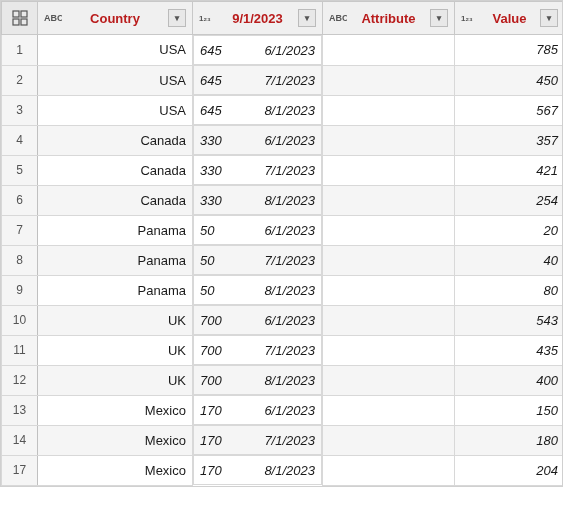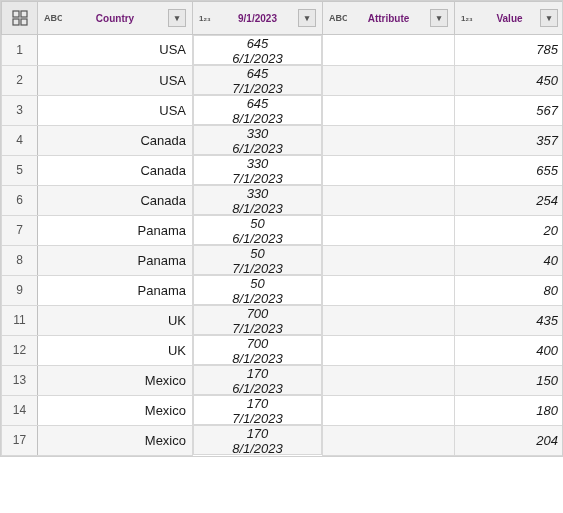--- a/index.html
+++ b/index.html
@@ -57,22 +57,22 @@
     .type-icon {
       color: #555;
       font-size: 11px;
       flex-shrink: 0;
     }
     .col-label {
       flex: 1;
       white-space: nowrap;
       overflow: hidden;
       text-overflow: ellipsis;
-      color: #701a75;
-      font-size: 10px;
+      color: #b91c1c;
+      font-size: 13px;
     }
     .col-label.right {
       text-align: center;
     }
     .dropdown-btn {
       width: 18px;
       height: 18px;
       display: flex;
       align-items: center;
       justify-content: center;
@@ -117,21 +117,20 @@
       border-right: 1px solid #c0c0c0;
     }
     td.text-cell {
       color: #1a1a1a;
       text-align: right;
     }
     td.number-cell {
       text-align: right;
       color: #1a1a1a;
       font-style: italic;
-      flex-direction: column;
     }
   </style>
 </head>
 <body>
 
 <div class="table-container">
   <table>
     <colgroup>
       <col class="col-index">
       <col class="col-country">
@@ -246,21 +245,21 @@
           <td class="number-cell">357</td>
         </tr>
         <tr>
           <td class="index-cell">5</td>
           <td class="text-cell">Canada</td>
           <td class="number-cell" style="display: flex; align-items: center; justify-content: space-between; padding: 0px 6px;">
             <span>330</span>
             <span>7/1/2023</span>
           </td>
           <td class="text-cell"></td>
-          <td class="number-cell">655</td>
+          <td class="number-cell">421</td>
         </tr>
         <tr>
           <td class="index-cell">6</td>
           <td class="text-cell">Canada</td>
           <td class="number-cell" style="display: flex; align-items: center; justify-content: space-between; padding: 0px 6px;">
             <span>330</span>
             <span>8/1/2023</span>
           </td>
           <td class="text-cell"></td>
           <td class="number-cell">254</td>
@@ -287,20 +286,30 @@
         </tr>
         <tr>
           <td class="index-cell">9</td>
           <td class="text-cell">Panama</td>
           <td class="number-cell" style="display: flex; align-items: center; justify-content: space-between; padding: 0px 6px;">
             <span>50</span>
             <span>8/1/2023</span>
           </td>
           <td class="text-cell"></td>
           <td class="number-cell">80</td>
+        </tr>
+        <tr>
+          <td class="index-cell">10</td>
+          <td class="text-cell">UK</td>
+          <td class="number-cell" style="display: flex; align-items: center; justify-content: space-between; padding: 0px 6px;">
+            <span>700</span>
+            <span>6/1/2023</span>
+          </td>
+          <td class="text-cell"></td>
+          <td class="number-cell">543</td>
         </tr>
         <tr>
           <td class="index-cell">11</td>
           <td class="text-cell">UK</td>
           <td class="number-cell" style="display: flex; align-items: center; justify-content: space-between; padding: 0px 6px;">
             <span>700</span>
             <span>7/1/2023</span>
           </td>
           <td class="text-cell"></td>
           <td class="number-cell">435</td>

